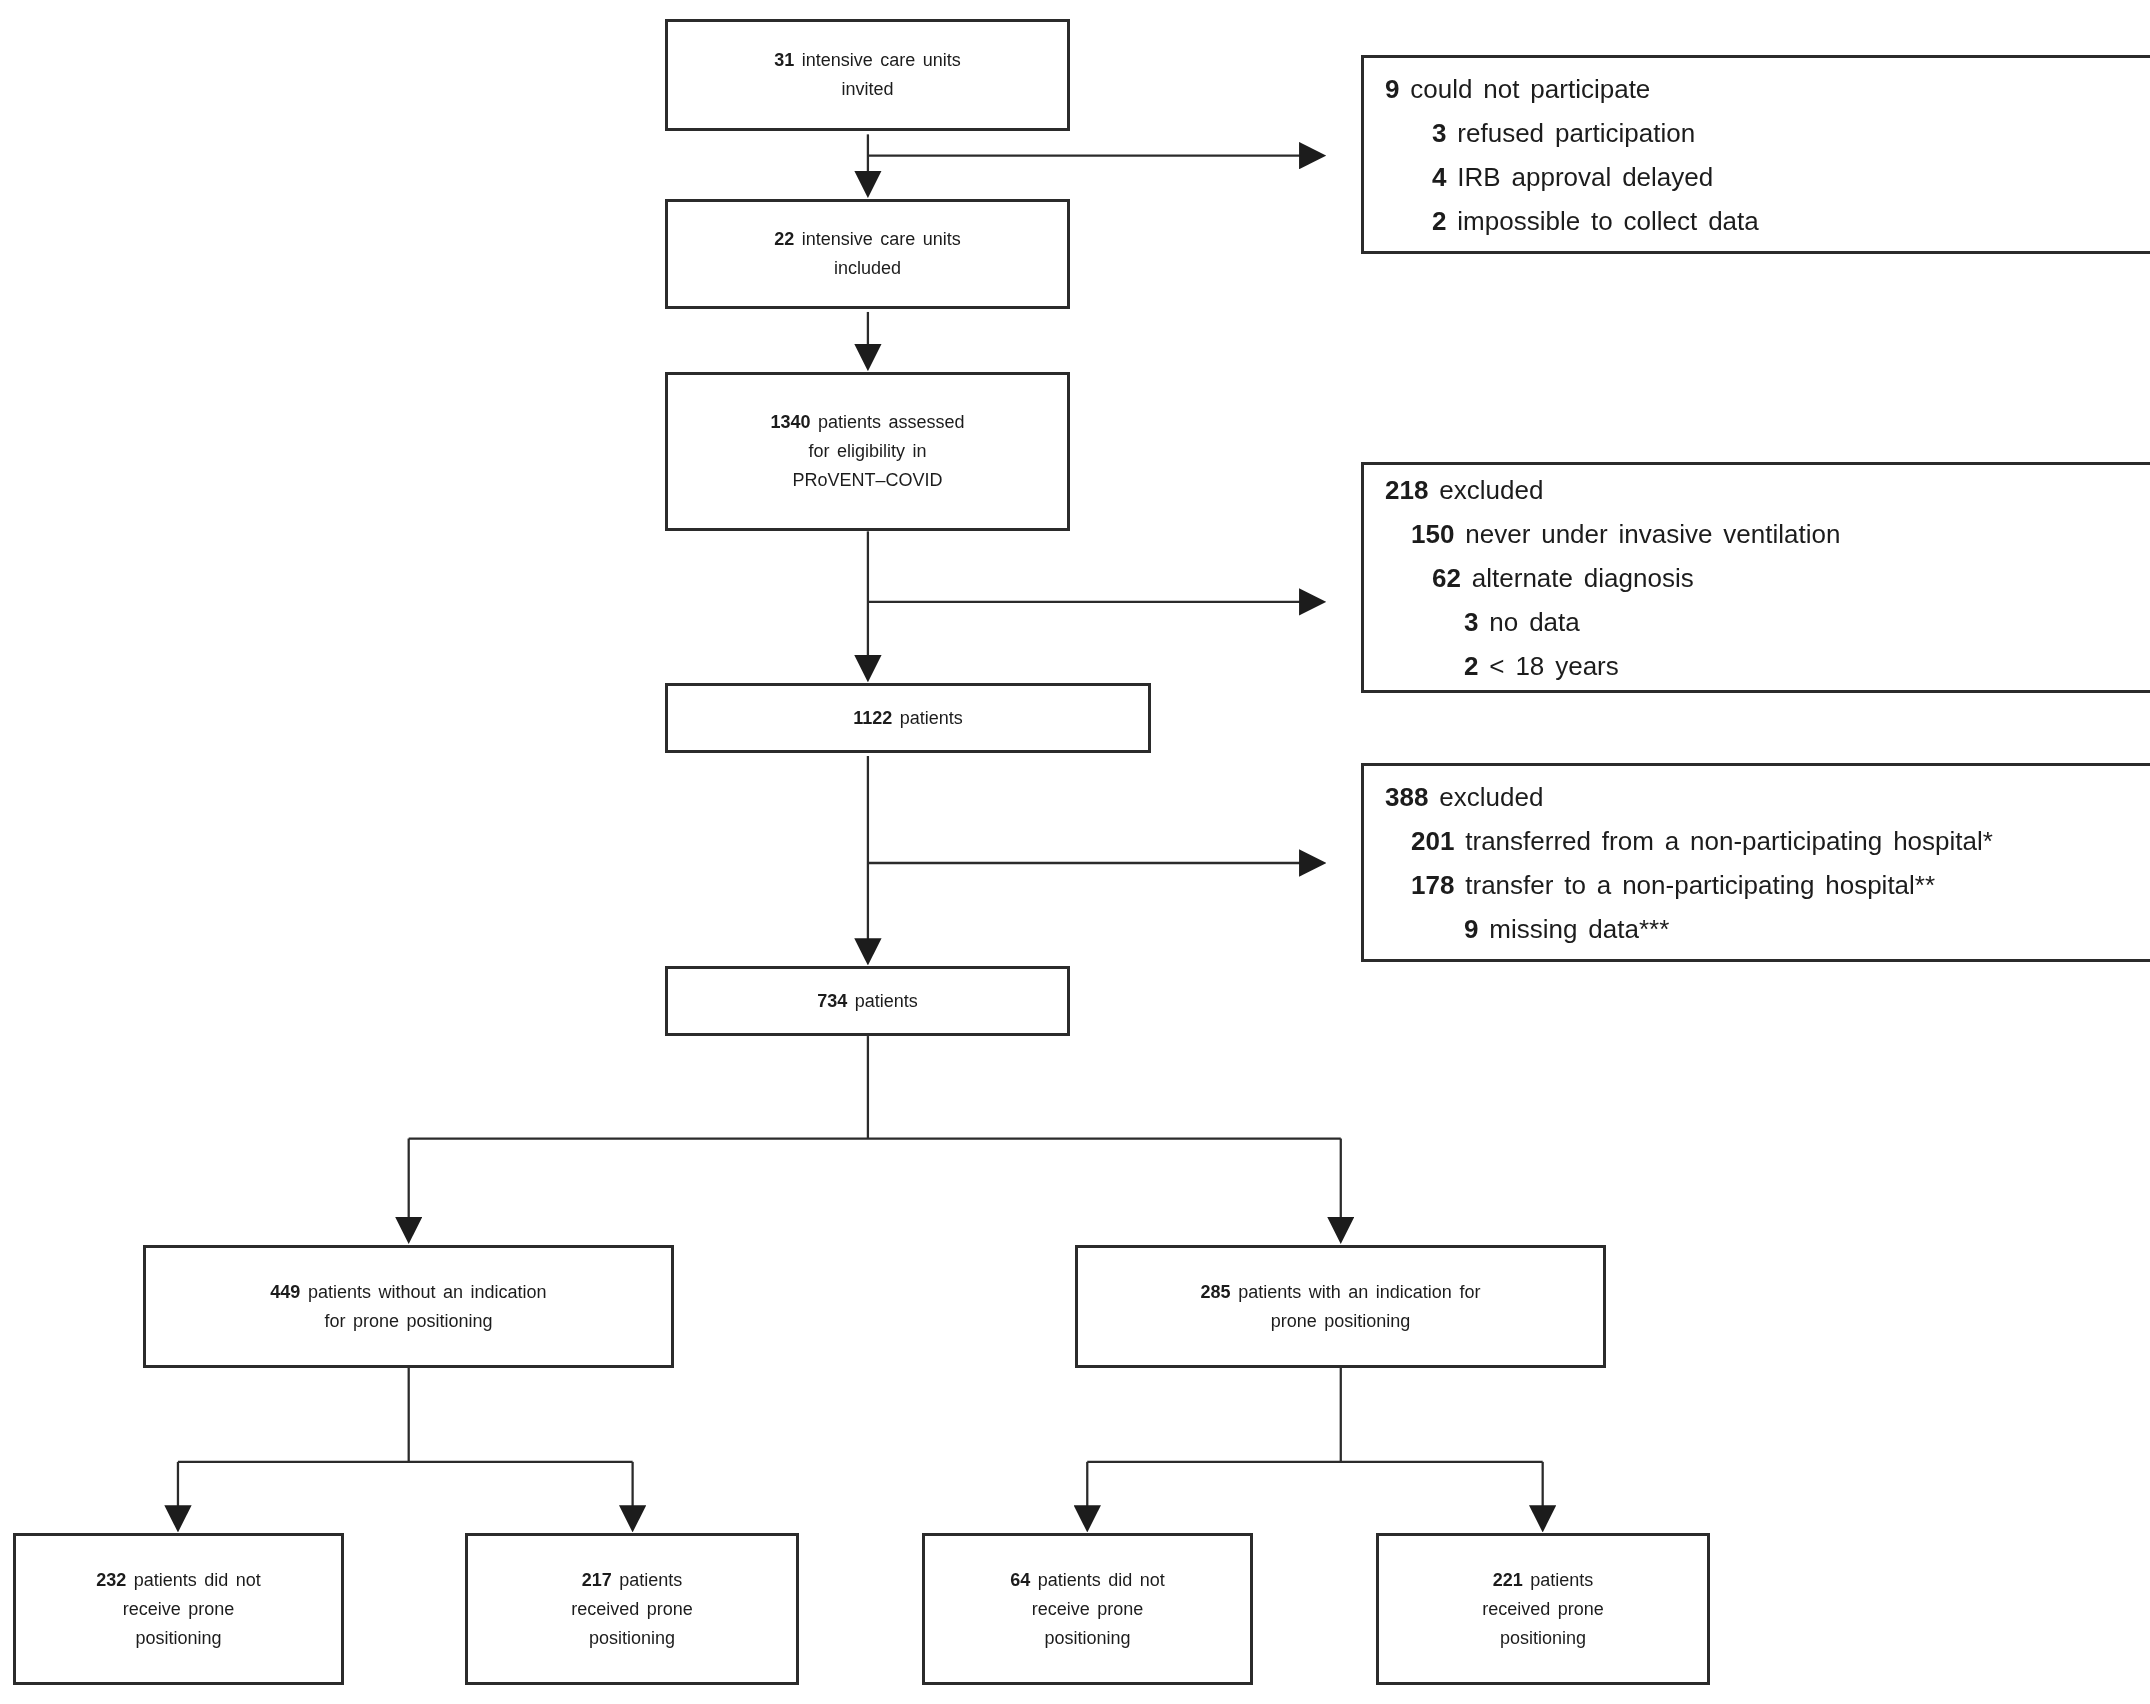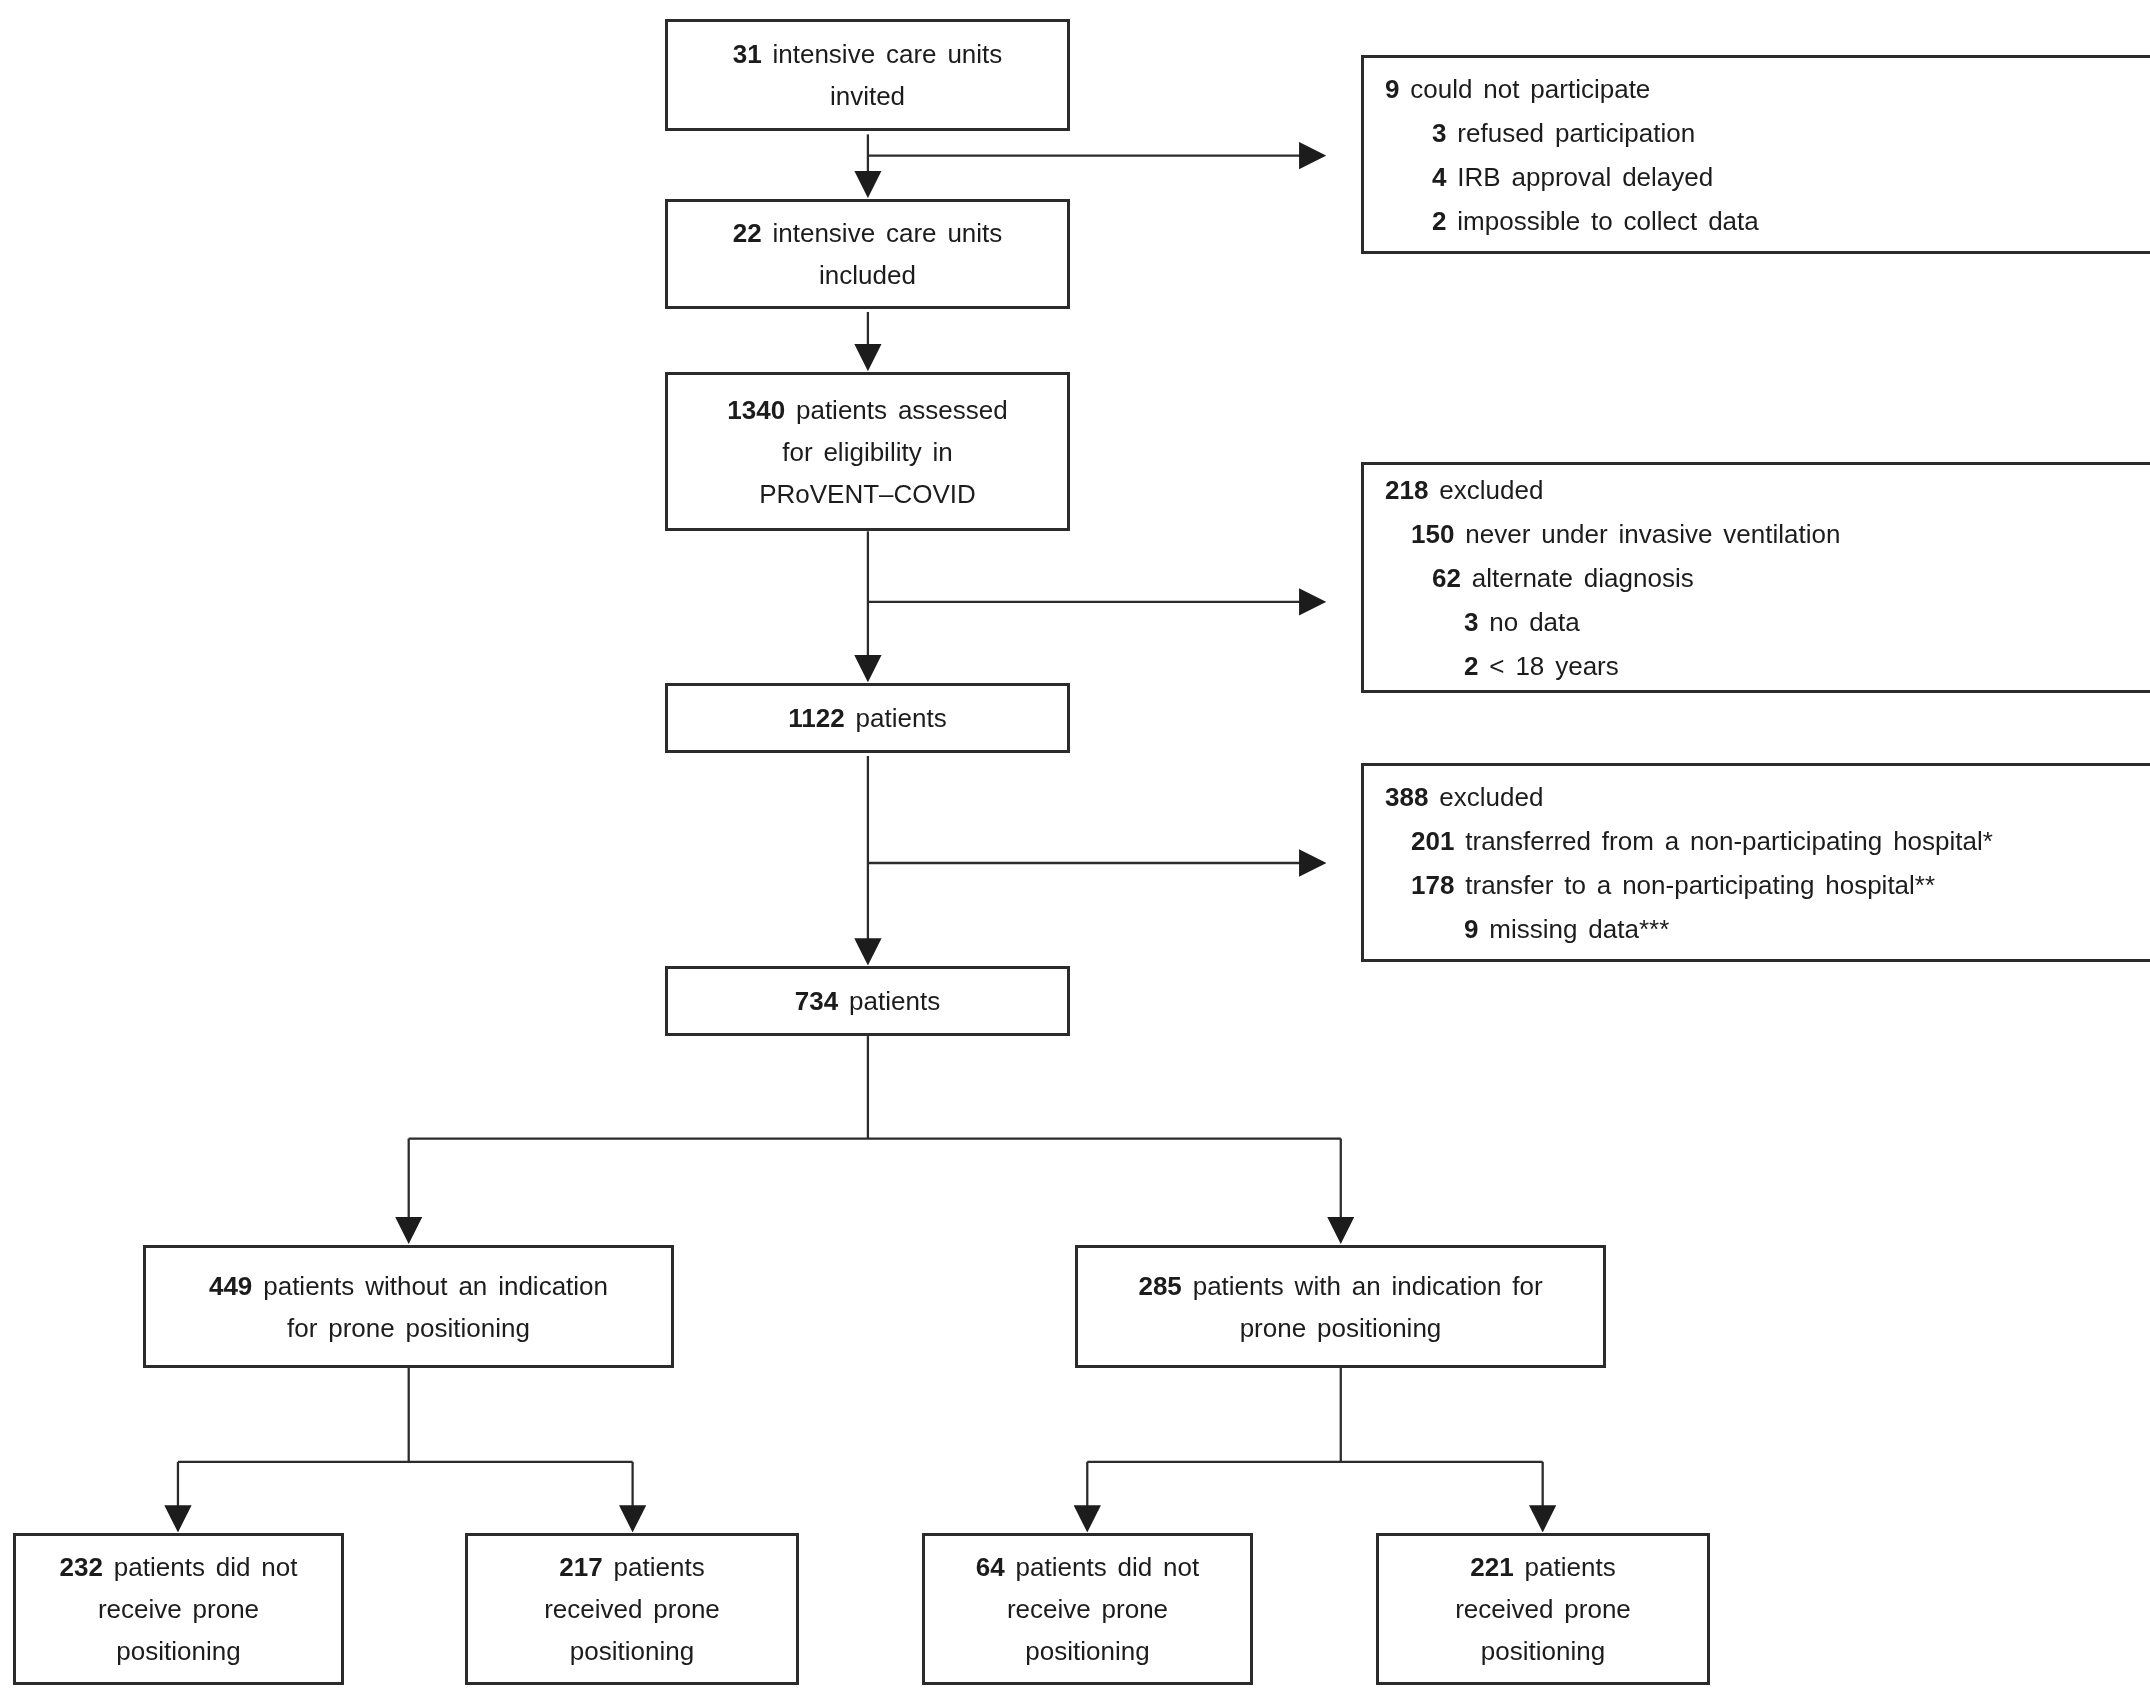--- a/index.html
+++ b/index.html
@@ -2,21 +2,21 @@
 <html style="font-size:12px"><head>
 <meta charset="utf-8">
 <style>
   html,body{margin:0;padding:0;background:#ffffff;}
   body{font-family:"Liberation Sans","DejaVu Sans",sans-serif;color:#1c1c1c;}
   .stage{position:relative;width:2151px;height:1704px;background:#ffffff;overflow:hidden;}
   .wires{position:absolute;left:0;top:0;}
   .wires line,.wires path{stroke:#2b2b2b;stroke-width:3;fill:none;}
   .box{position:absolute;border:3px solid #2b2b2b;background:#ffffff;box-sizing:border-box;}
   .center{display:flex;align-items:center;justify-content:center;text-align:center;}
-  .txt{white-space:pre-line;font-size:26px;line-height:42px;word-spacing:0.14em;}
+  .txt{white-space:pre-line;font-size:18px;line-height:29px;word-spacing:0.14em;}
   .side{display:flex;flex-direction:column;justify-content:center;padding-left:21px;padding-right:10.6px;margin-left:32px;}
   .ln{font-size:26px;line-height:44px;word-spacing:0.14em;white-space:nowrap;}
   .ind1{padding-left:26px;}
   .ind2{padding-left:47px;}
   .ind3{padding-left:79px;}
   b{font-weight:700;}
 </style>
 </head>
 <body>
 
@@ -68,21 +68,21 @@
     <div class="txt"><b>22</b> <span>intensive care units
 included</span></div>
   </div>
 
   <div class="box center" style="left:665px;top:372px;width:405px;height:159px">
     <div class="txt"><b>1340</b> <span>patients assessed
 for eligibility in
 PRoVENT–COVID</span></div>
   </div>
 
-  <div class="box center" style="left:665px;top:683px;width:405px;height:70px">
+  <div class="box center" style="left:665px;top:683px;width:486px;height:70px">
     <div class="txt"><b>1122</b> <span>patients</span></div>
   </div>
 
   <div class="box center" style="left:665px;top:966px;width:405px;height:70px">
     <div class="txt"><b>734</b> <span>patients</span></div>
   </div>
 
   <div class="box side" style="left:1329px;top:55px;width:814px;height:199px">
     <div class="ln"><b>9</b> <span>could not participate</span></div>
     <div class="ln ind2"><b>3</b> <span>refused participation</span></div>

